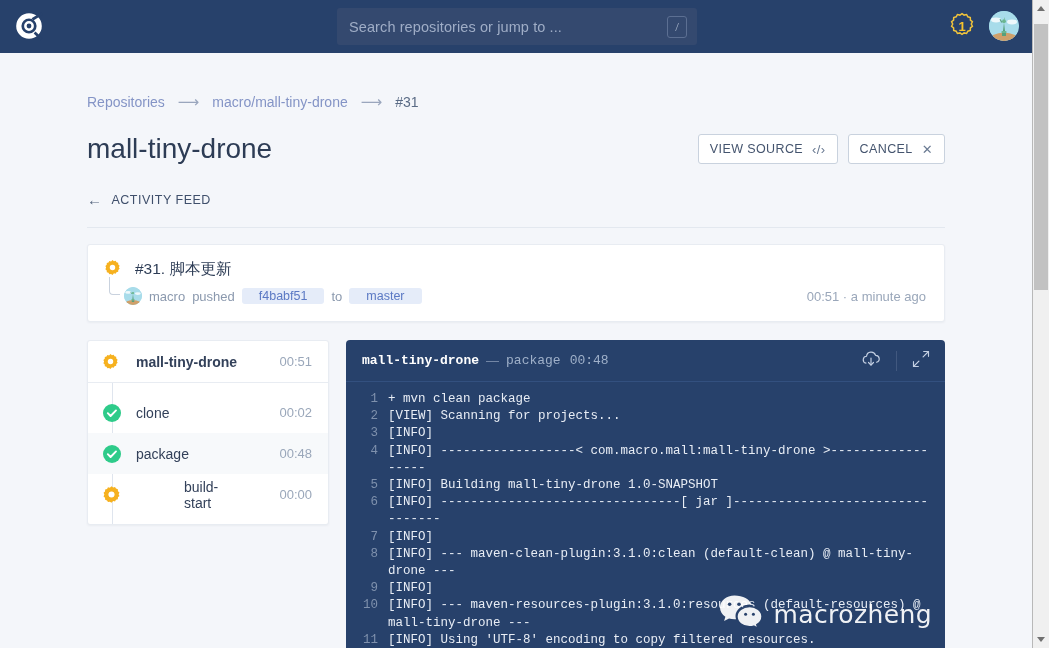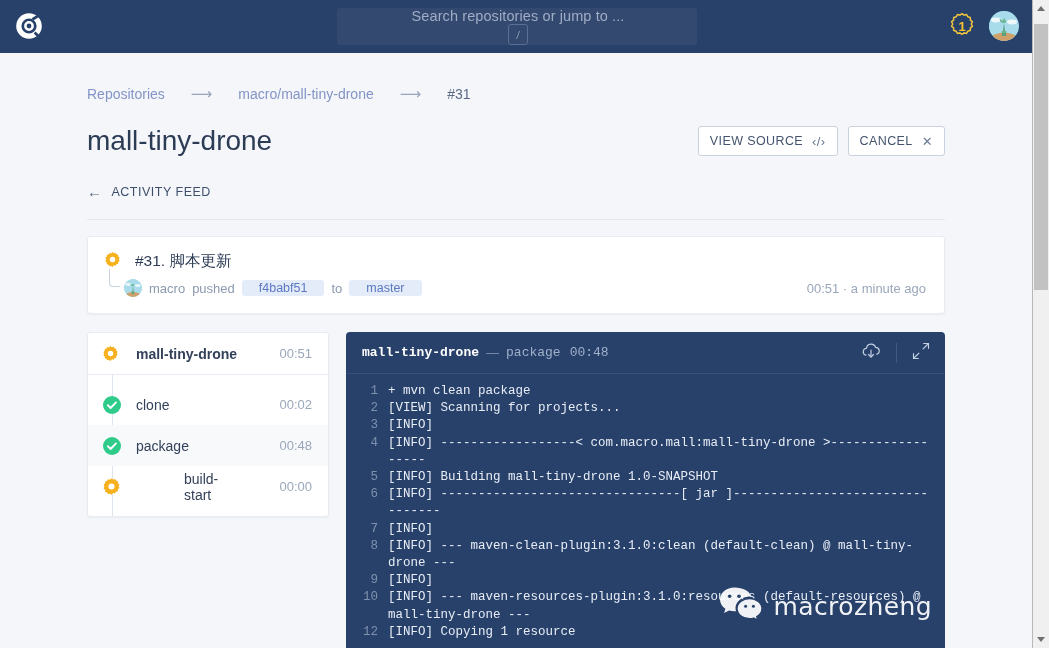--- a/index.html
+++ b/index.html
@@ -43,21 +43,21 @@
   .navbar {
     position: relative; height: 53px; width: 1032px;
     background: #27416b; display: flex; align-items: center;
   }
   .logo {
     position: absolute; left: 14px; top: 11px; width: 30px; height: 30px;
   }
   .search-box {
     position: absolute; left: 337px; top: 8px; width: 360px; height: 37px;
     background: #34496f; border-radius: 3px;
-    display: flex; align-items: center; padding: 0 10px 0 12px; flex-direction: column;
+    display: flex; align-items: center; padding: 0 10px 0 12px;
   }
   .search-placeholder {
     flex: 1; color: #9fadc6; font-size: 14.5px; letter-spacing: .1px;
   }
   .slash-key {
     width: 20px; height: 22px; border: 1px solid #5c6f92; border-radius: 3px;
     color: #a9b6cc; font-size: 13px; display: flex; align-items: center;
     justify-content: center; font-family: "Liberation Serif", serif;
   }
   .nav-right {
@@ -72,22 +72,22 @@
   .avatar-nav {
     width: 30px; height: 30px; border-radius: 50%; overflow: hidden;
     background: #9fd8e8; position: relative;
   }
 
   
   .content { padding: 0 0 0 0; position: relative; }
   .inner { width: 858px; margin: 0 auto; position: relative; }
 
   .breadcrumb {
-    padding-top: 32px; font-size: 14px; color: #7a8ca8;
-    display: flex; align-items: center; gap: 26px;
+    padding-top: 40px; font-size: 14px; color: #7a8ca8;
+    display: flex; align-items: center; gap: 13px;
   }
   .breadcrumb .crumb-link { color: #8494c6; }
   .breadcrumb .crumb-sep { color: #9aa6bd; font-size: 15px; }
   .breadcrumb .crumb-current { color: #5a6b85; }
 
   .title-row {
     margin-top: 22px; display: flex; align-items: center;
     justify-content: space-between;
   }
   .page-title { font-size: 28px; color: #2d3c55; font-weight: 400; }
@@ -446,20 +446,24 @@
               </div>
               <div class="log-line">
                 <span class="log-num">9</span>
                 <span class="log-txt">[INFO]</span>
               </div>
               <div class="log-line">
                 <span class="log-num">10</span>
                 <span class="log-txt">[INFO] --- maven-resources-plugin:3.1.0:resources (default-resources) @ mall-tiny-drone ---</span>
               </div>
               <div class="log-line">
+                <span class="log-num">11</span>
+                <span class="log-txt">[INFO] Using 'UTF-8' encoding to copy filtered resources.</span>
+              </div>
+              <div class="log-line">
                 <span class="log-num">12</span>
                 <span class="log-txt">[INFO] Copying 1 resource</span>
               </div>
 
             </div>
 
             <div class="watermark">
               <span>
                 <svg width="46" height="38" viewBox="0 0 46 38">
                   <path d="M16.5 2.4 C8.4 2.4 2 7.8 2 14.4 c0 3.8 2.1 7.1 5.4 9.3 l-1.3 4.3 4.9-2.5

